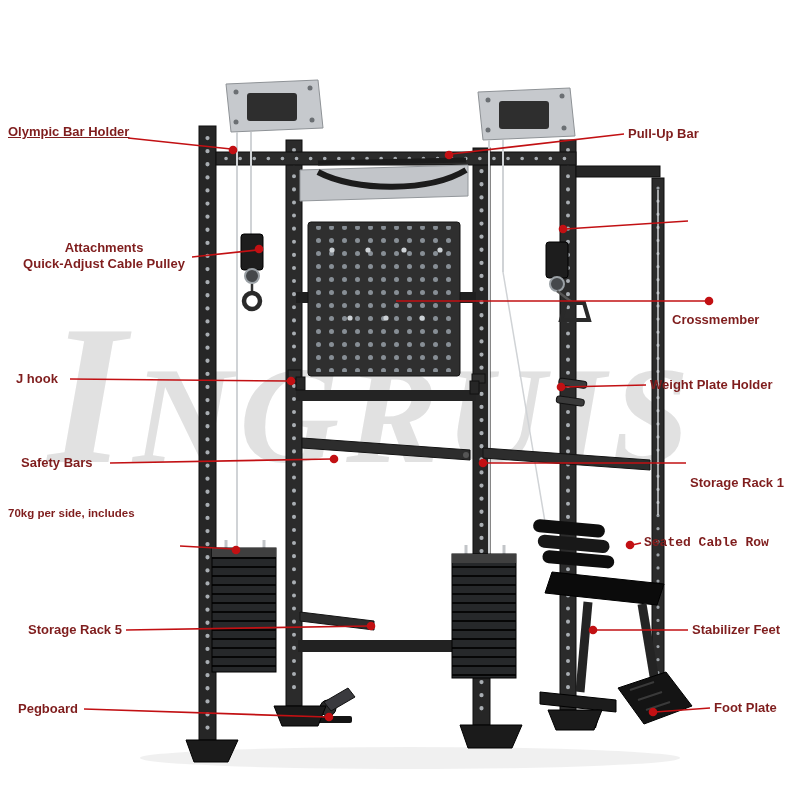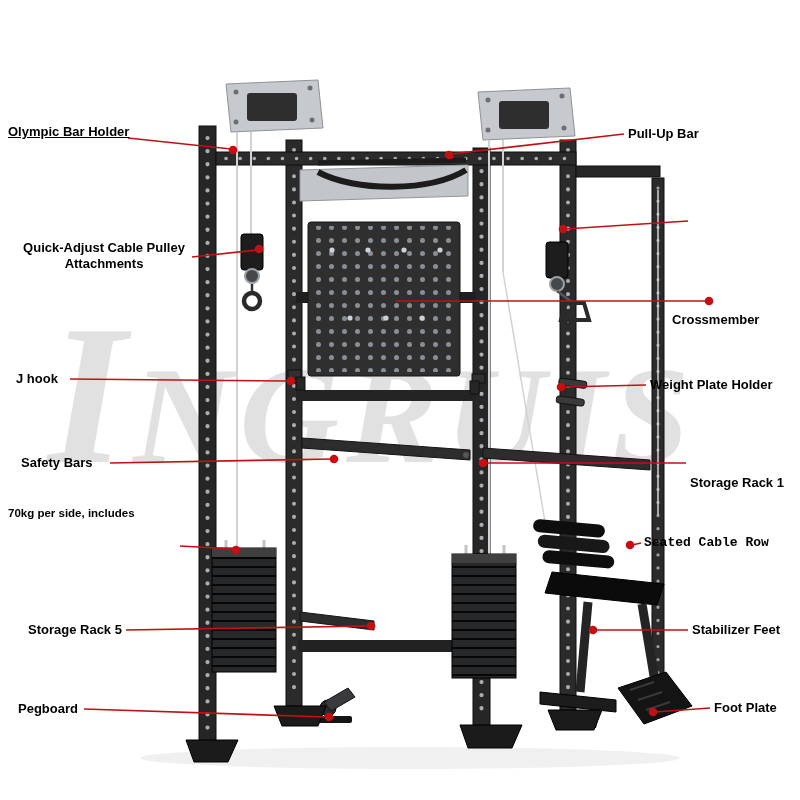--- a/index.html
+++ b/index.html
@@ -4,21 +4,21 @@
 <style>
   html,body{margin:0;padding:0;background:#fff;}
   #stage{position:relative;width:800px;height:800px;background:#fff;overflow:hidden;
          font-family:"Liberation Sans",sans-serif;}
   .layer{position:absolute;left:0;top:0;width:800px;height:800px;}
   .watermark{position:absolute;left:48px;top:295px;width:730px;line-height:1;
     font-family:"Liberation Serif",serif;font-style:italic;font-weight:bold;
     font-size:138px;letter-spacing:7px;color:#cfcfcf;opacity:.62;white-space:nowrap;}
   .watermark::first-letter{font-size:1.45em;}
   .callout{position:absolute;font-weight:bold;font-size:13px;line-height:16px;
-    color:#000000;white-space:nowrap;}
+    color:#7f1d1d;white-space:nowrap;}
   .callout .ln{display:block;}
   .u .ln{text-decoration:underline;}
   .center{text-align:center;white-space:nowrap;}
   .small{font-size:11.5px;line-height:16px;}
   svg{display:block;}
 </style>
 </head>
 <body>
 
 <div id="stage">
@@ -221,22 +221,22 @@
       <circle cx="630" cy="545" r="4.3"></circle>
       <circle cx="593" cy="630" r="4.3"></circle>
       <circle cx="653" cy="712" r="4.3"></circle>
     </g>
   </svg>
 
   <div class="callout u" style="left:8px;top:124px;">
     <span class="ln">Olympic Bar Holder</span>
   </div>
   <div class="callout center" style="left:16px;top:240px;width:176px;">
+    <span class="ln">Attachments</span>
     <span class="ln">Quick-Adjust Cable Pulley</span>
-    <span class="ln">Attachments</span>
   </div>
   <div class="callout" style="left:16px;top:371px;">
     <span class="ln">J hook</span>
   </div>
   <div class="callout" style="left:21px;top:455px;">
     <span class="ln">Safety Bars</span>
   </div>
   <div class="callout small" style="left:8px;top:505px;">
     <span class="ln">70kg per side, includes</span>
   </div>

